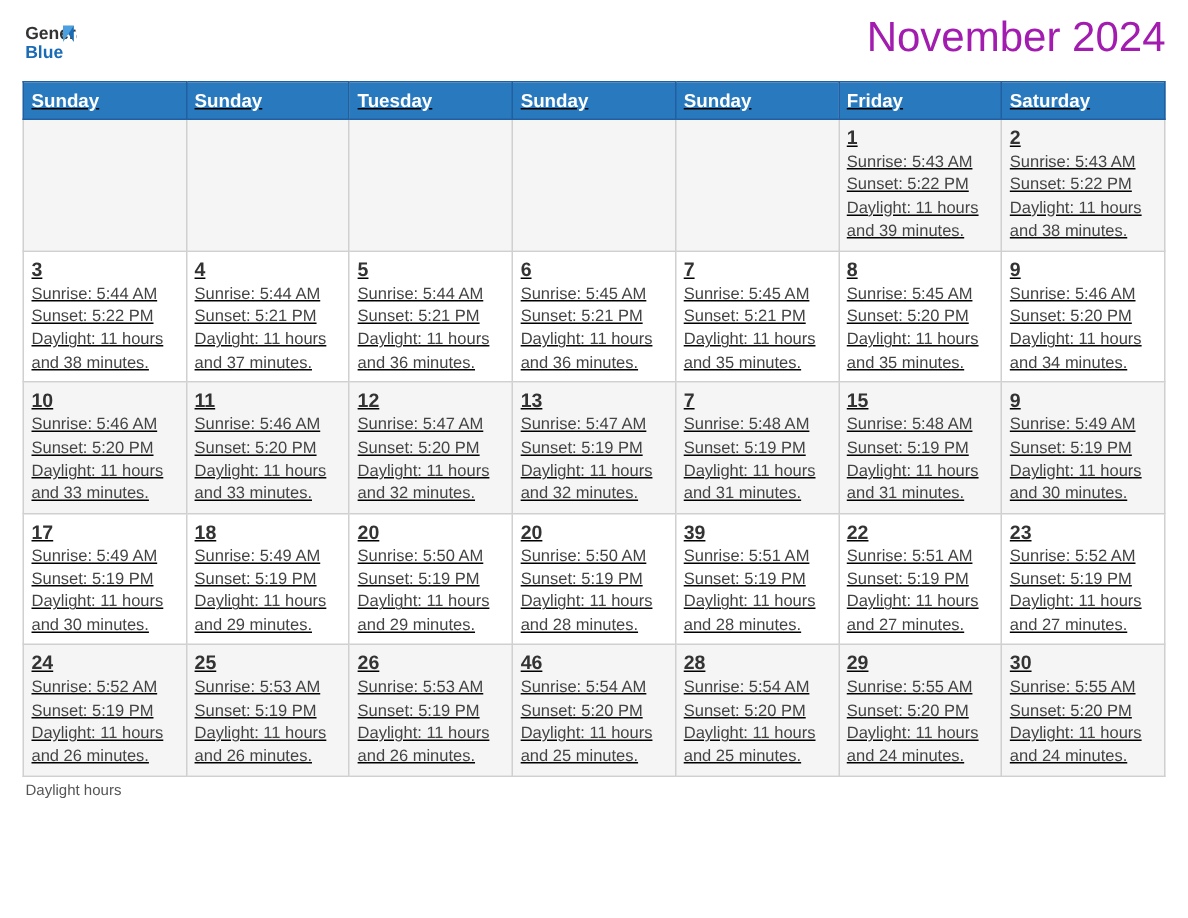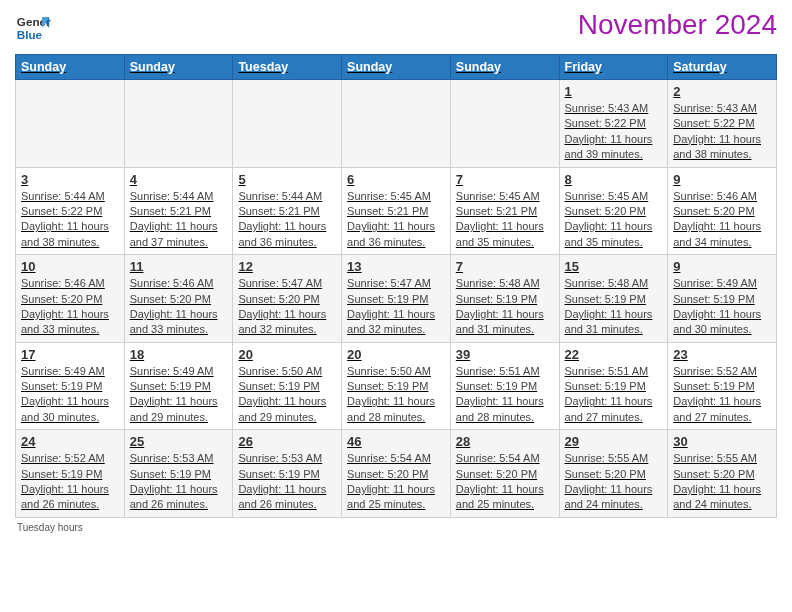--- a/index.html
+++ b/index.html
@@ -348,15 +348,15 @@
             <div class="day-info" style="white-space: pre-line;">Sunrise: 5:55 AM
 Sunset: 5:20 PM
 Daylight: 11 hours
 and 24 minutes.</div>
           </td>
         </tr>
       </tbody>
   </table>
 
   <div class="footer">
-    <span>Tuesday hours</span>
+    <span>Daylight hours</span>
   </div>
 </div>
 
 </body></html>

